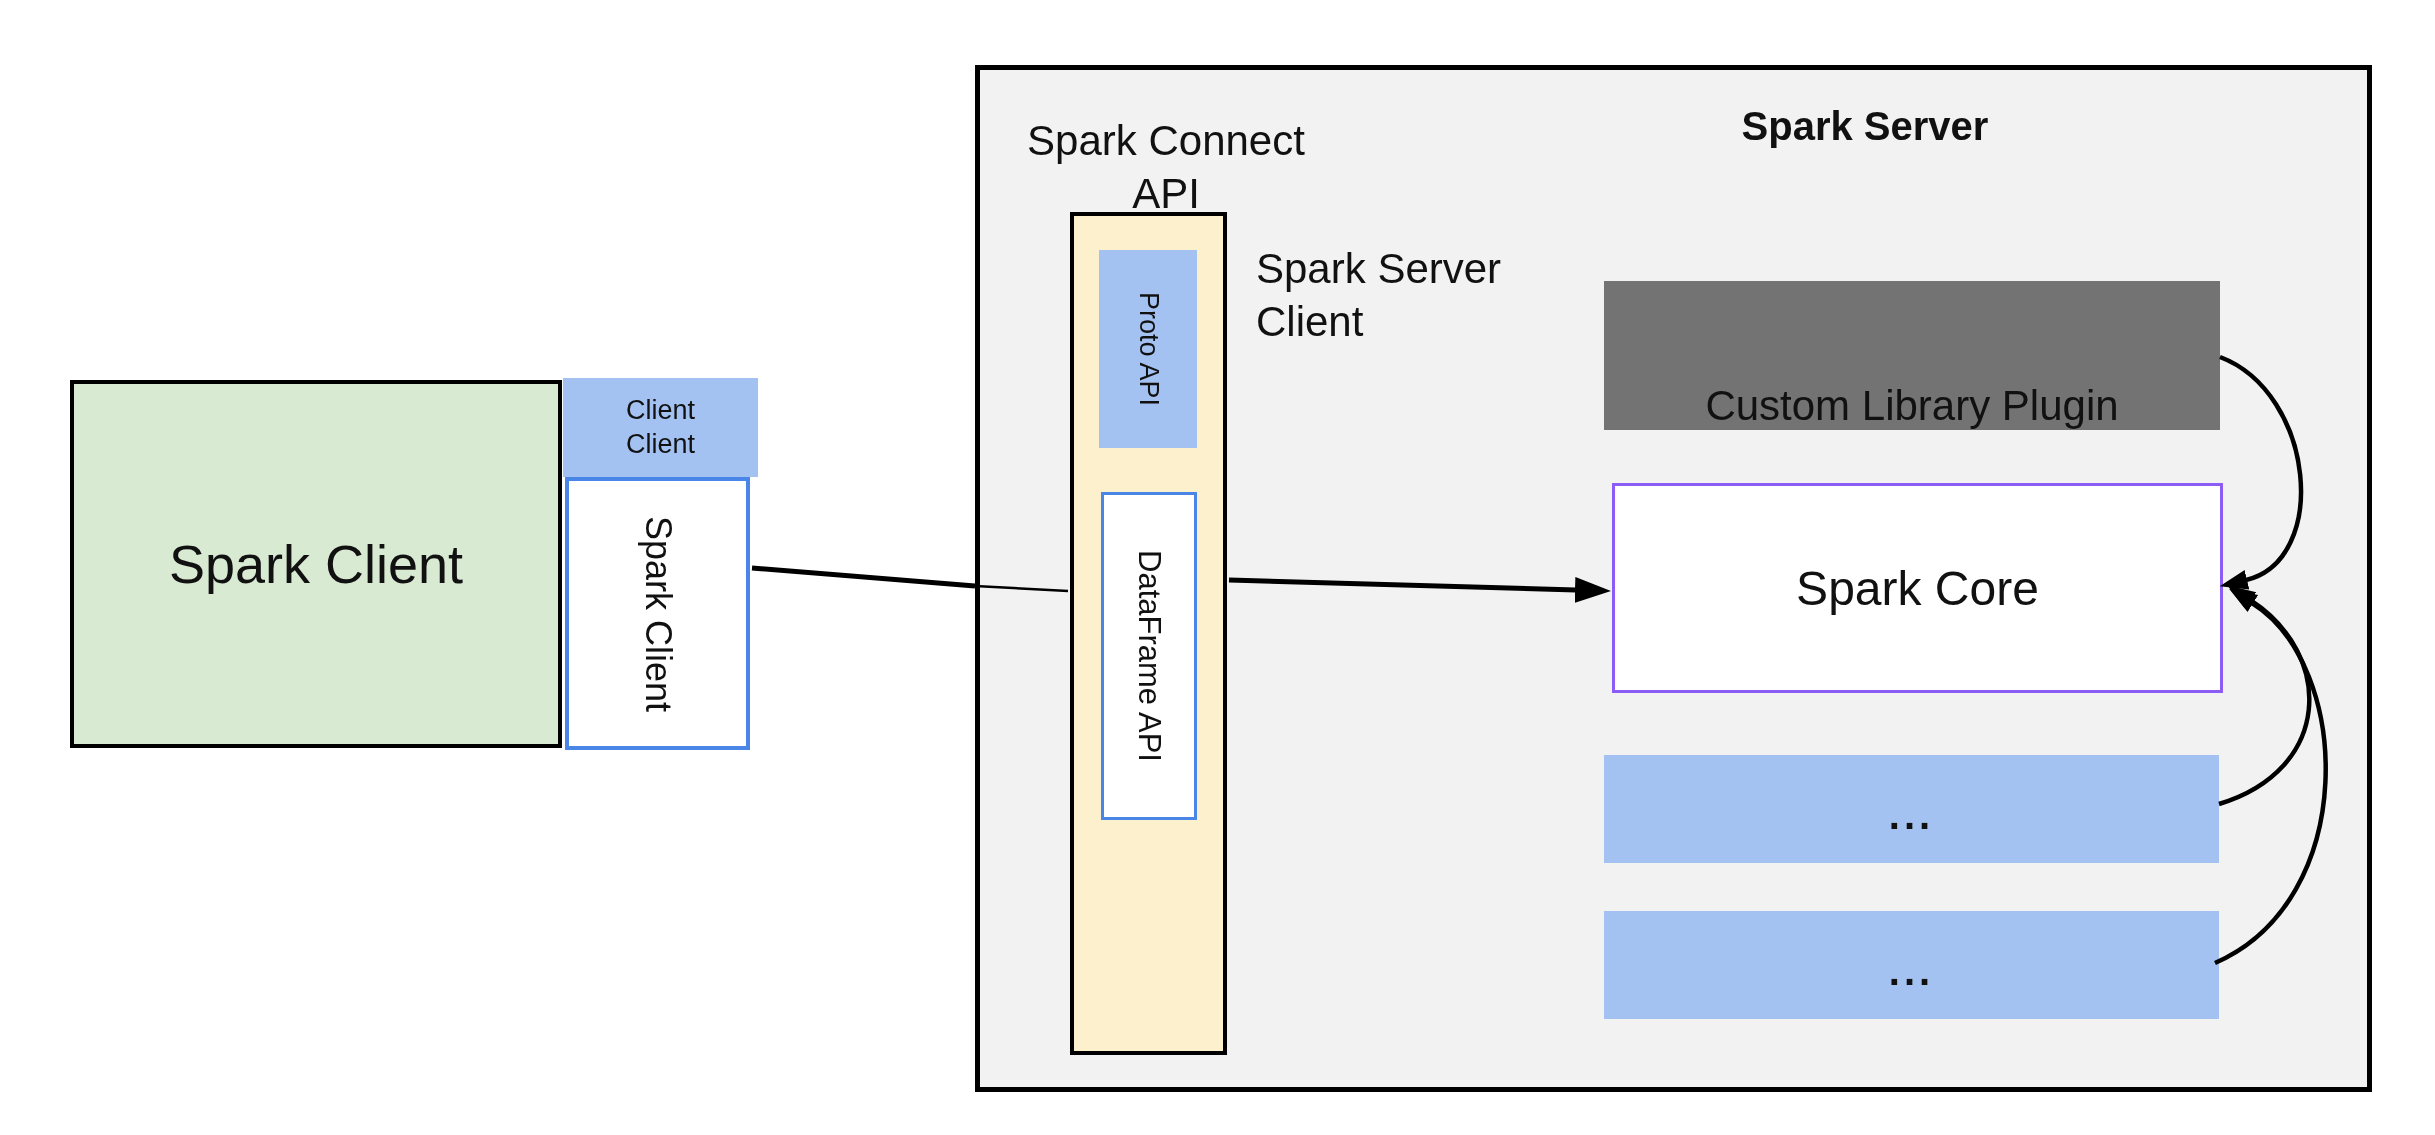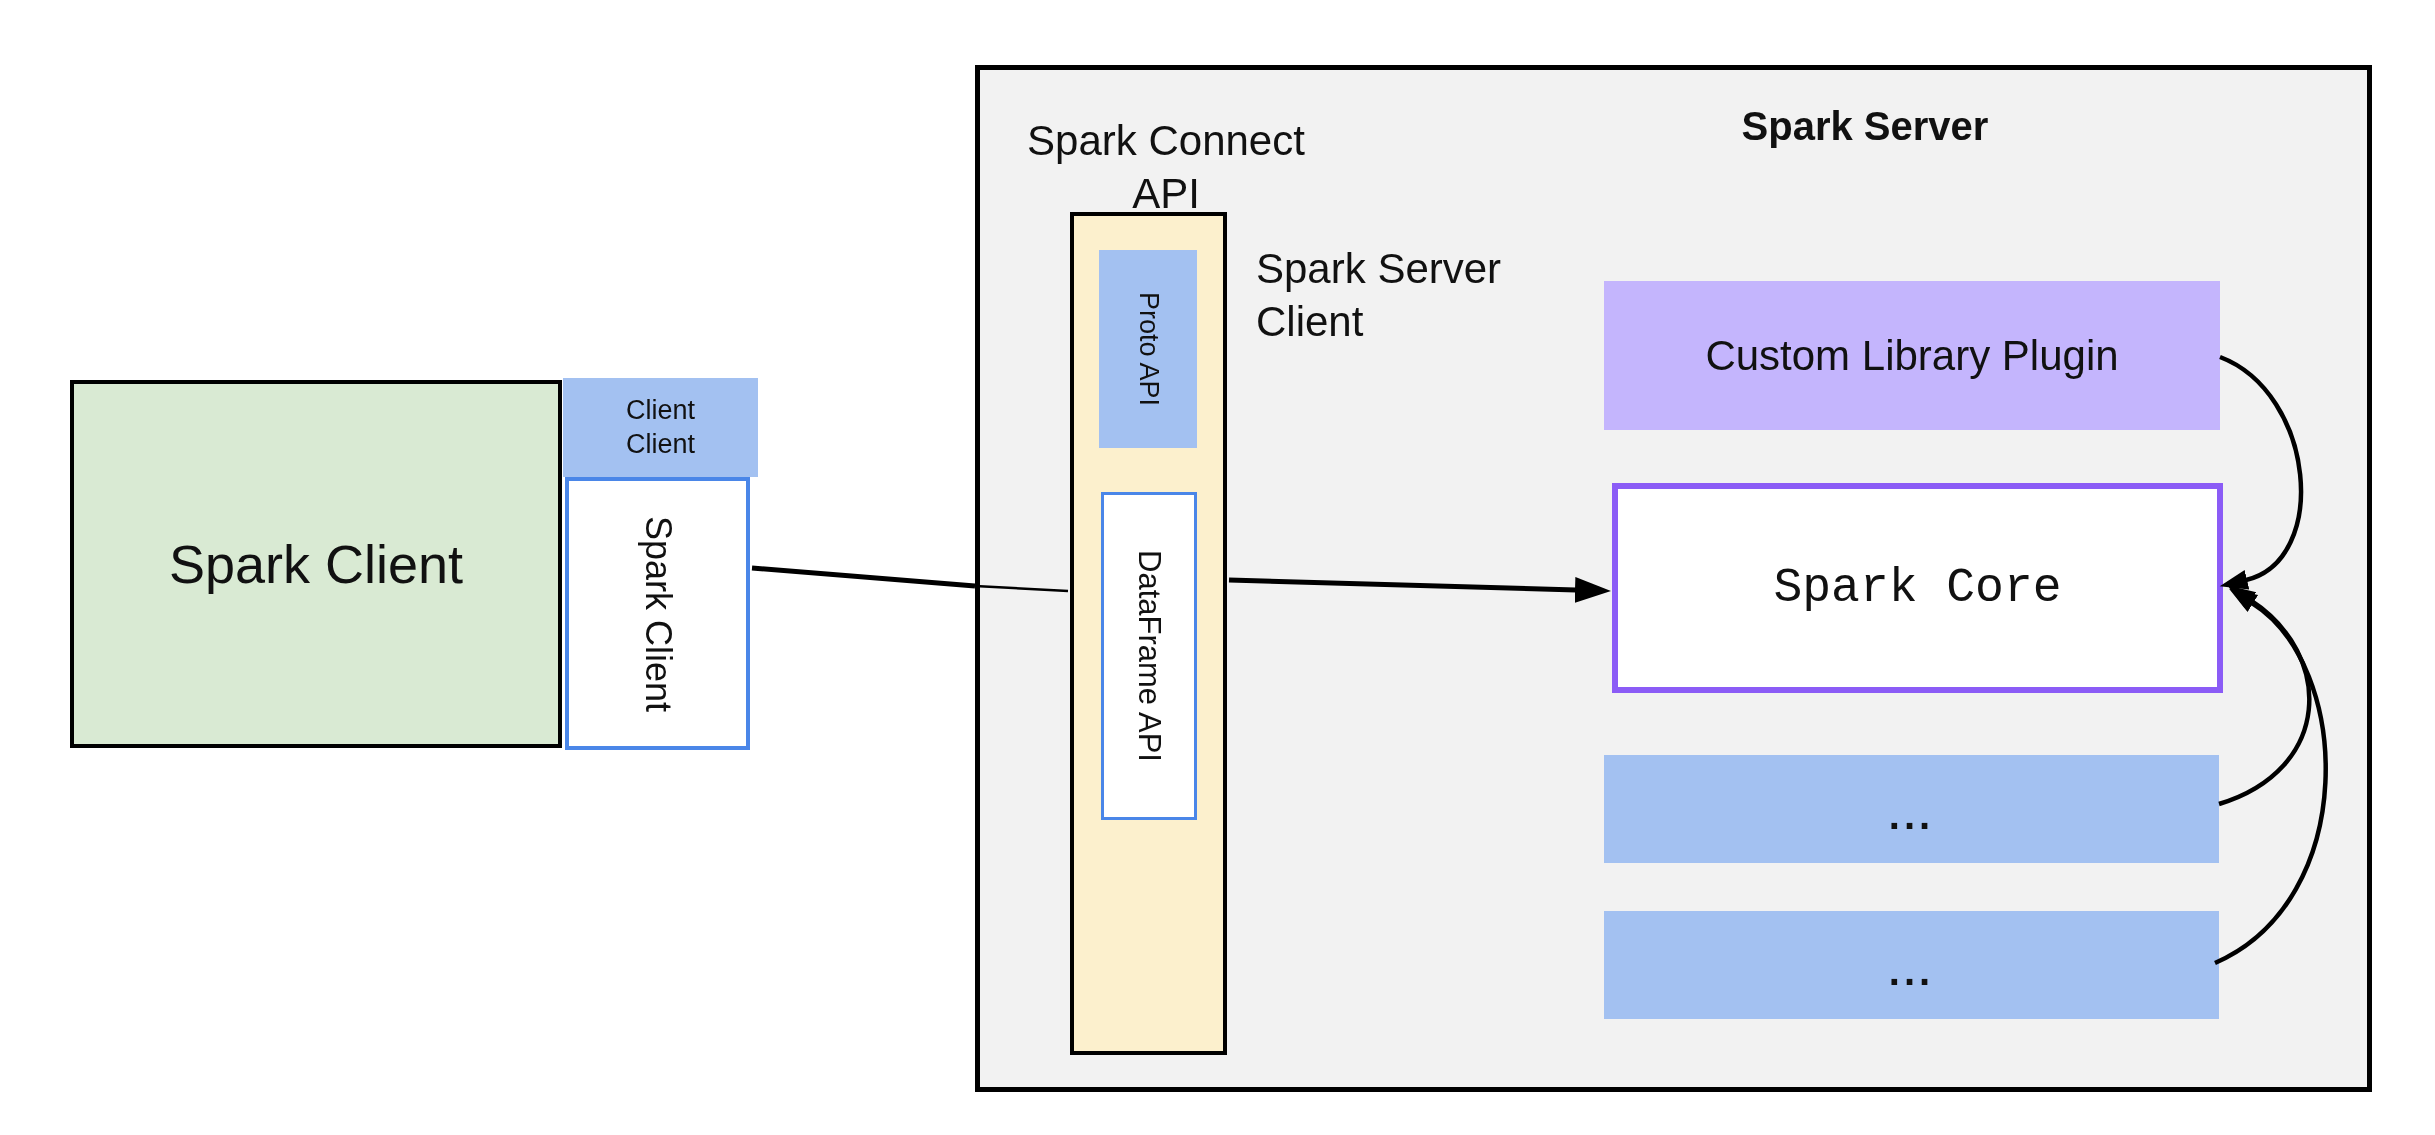--- a/index.html
+++ b/index.html
@@ -20,24 +20,24 @@
   .green-box{left:70px;top:380px;width:492px;height:368px;background:#d9ead3;border:4px solid #000;
     display:flex;align-items:center;justify-content:center;text-align:center;font-size:54px;line-height:1.3;}
   .package-box{left:563px;top:378px;width:195px;height:99px;background:#a3c1f1;
     display:flex;align-items:center;justify-content:center;font-size:27px;line-height:1.25;}
   .client-box{left:565px;top:477px;width:185px;height:273px;background:#ffffff;border:4px solid #4a86e8;}
   
   .yellow-box{left:1070px;top:212px;width:157px;height:843px;background:#fcf0cd;border:4px solid #000;}
   .proto-box{left:1099px;top:250px;width:98px;height:198px;background:#a3c1f1;}
   .dataframe-box{left:1101px;top:492px;width:96px;height:328px;background:#ffffff;border:3px solid #4a86e8;}
   
-  .plugin-box{left:1604px;top:281px;width:616px;height:149px;background:#c4b5fd;
-    display:flex;align-items:center;justify-content:center;font-size:42px;}
-  .core-box{left:1612px;top:483px;width:611px;height:210px;background:#ffffff;border:6px solid #8b5cf6;
-    display:flex;align-items:center;justify-content:center;font-size:48px;font-family:Liberation Mono, monospace;}
+  .plugin-box{left:1604px;top:281px;width:616px;height:149px;background:#737373;
+    display:flex;align-items:flex-end;justify-content:center;font-size:42px;}
+  .core-box{left:1612px;top:483px;width:611px;height:210px;background:#ffffff;border:3px solid #8b5cf6;
+    display:flex;align-items:center;justify-content:center;font-size:48px;}
   .dots-box{left:1604px;width:615px;height:108px;background:#a3c1f1;
     display:flex;align-items:center;justify-content:center;font-size:40px;font-weight:700;letter-spacing:4px;}
   .dots-box span{transform:translateY(6px);}
   .dots-1{top:755px;}
   .dots-2{top:911px;}
   
   .vwrap{position:relative;width:100%;height:100%;}
   .vtext{position:absolute;top:50%;left:50%;transform:translate(-50%,-50%) rotate(90deg);
     white-space:nowrap;}
   .vtext.client-v{font-size:36px;}

